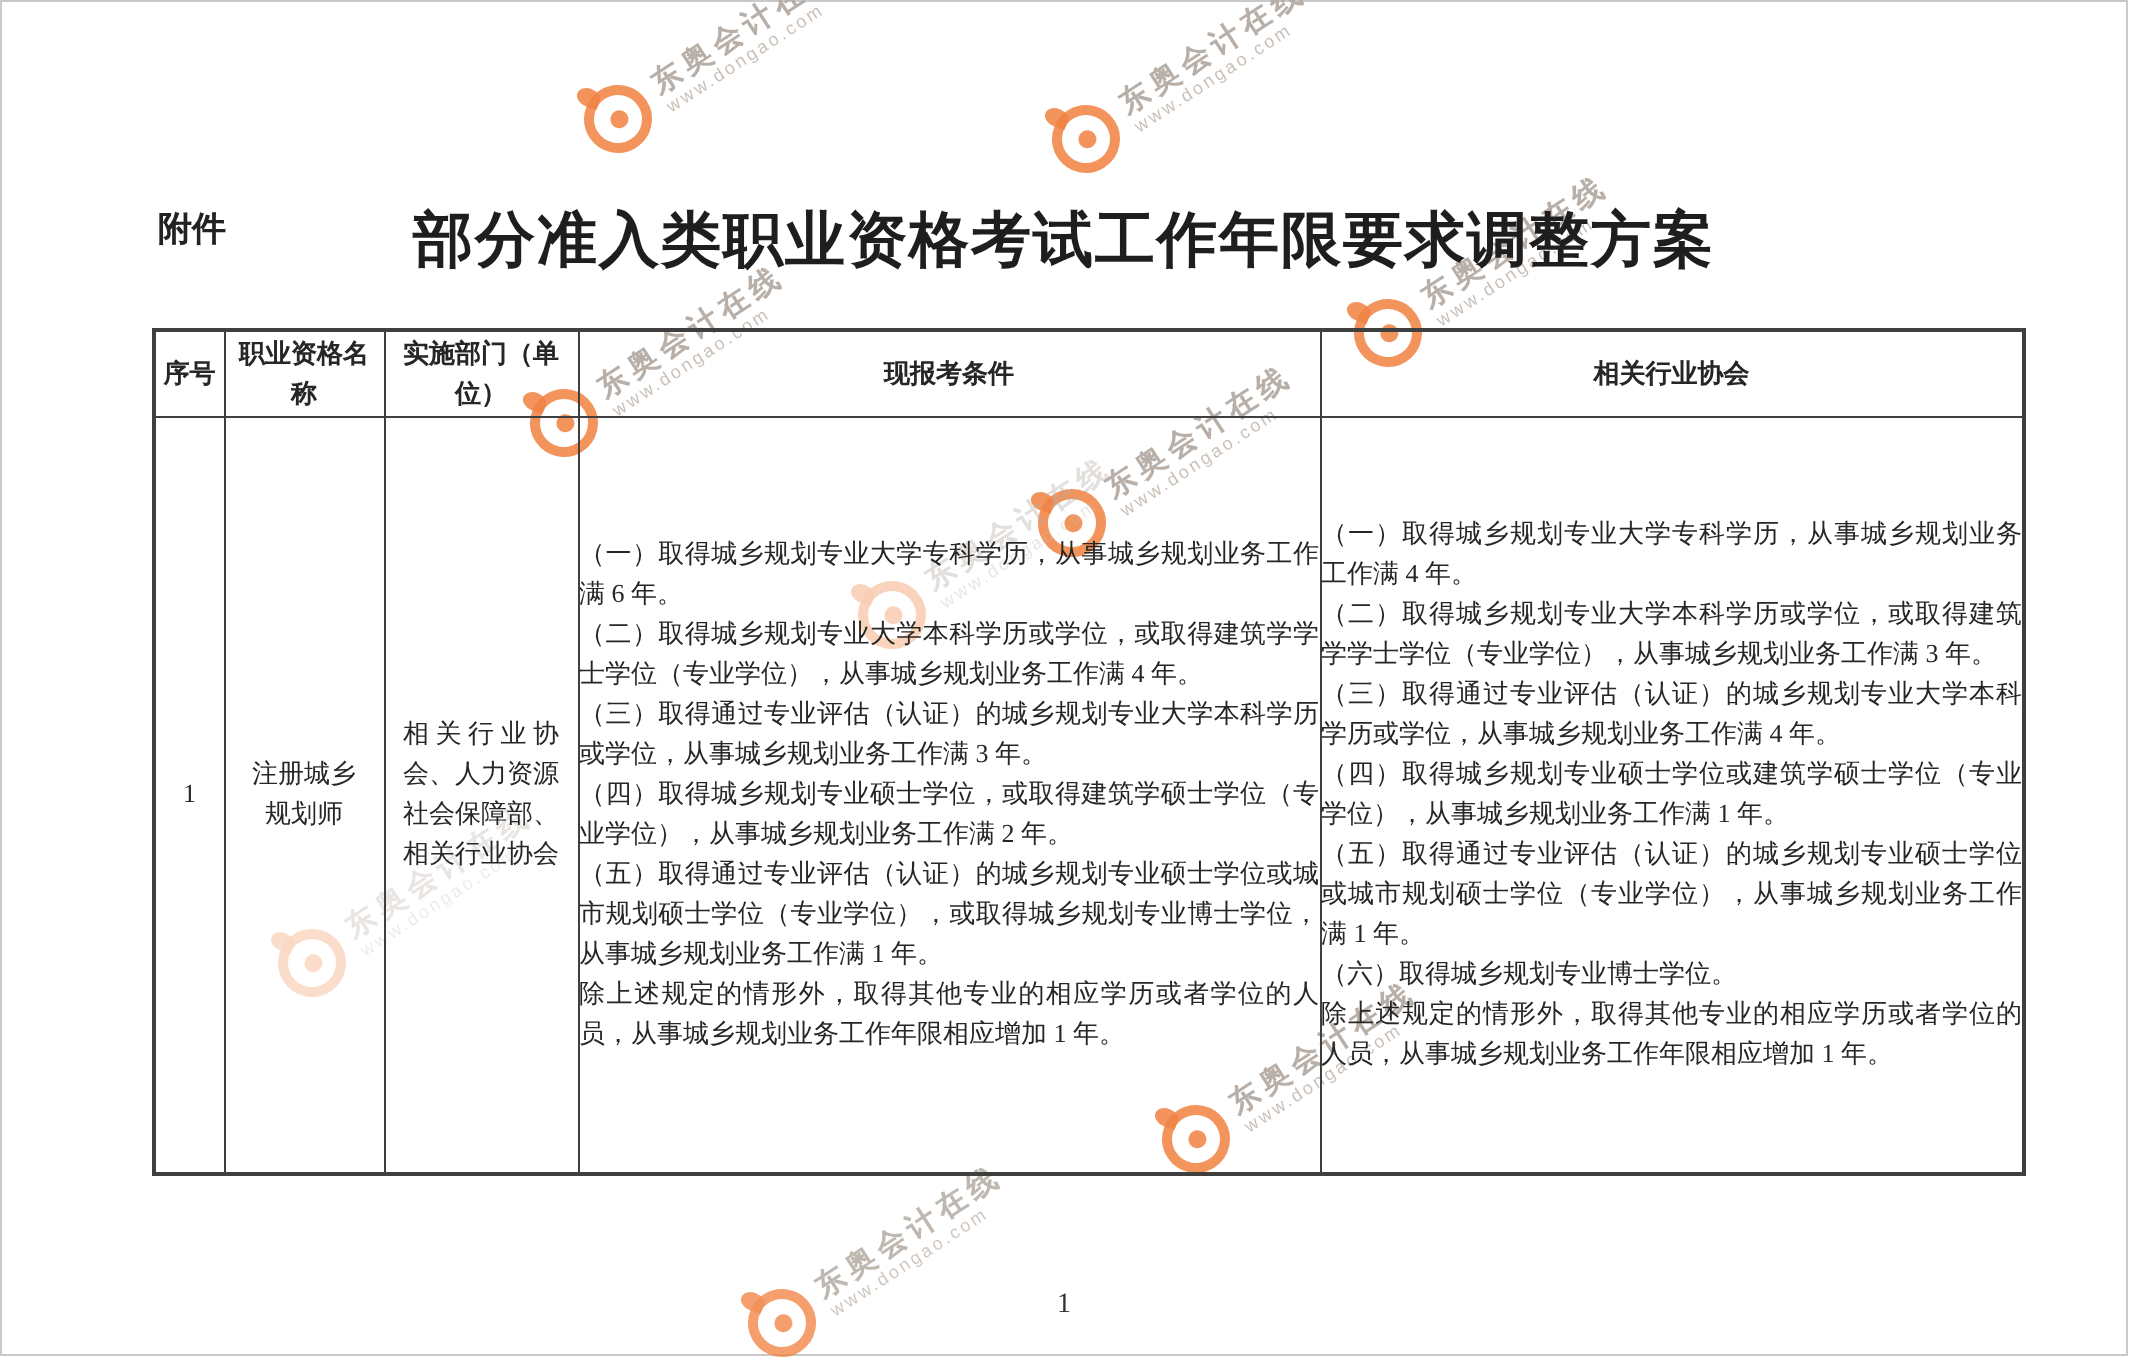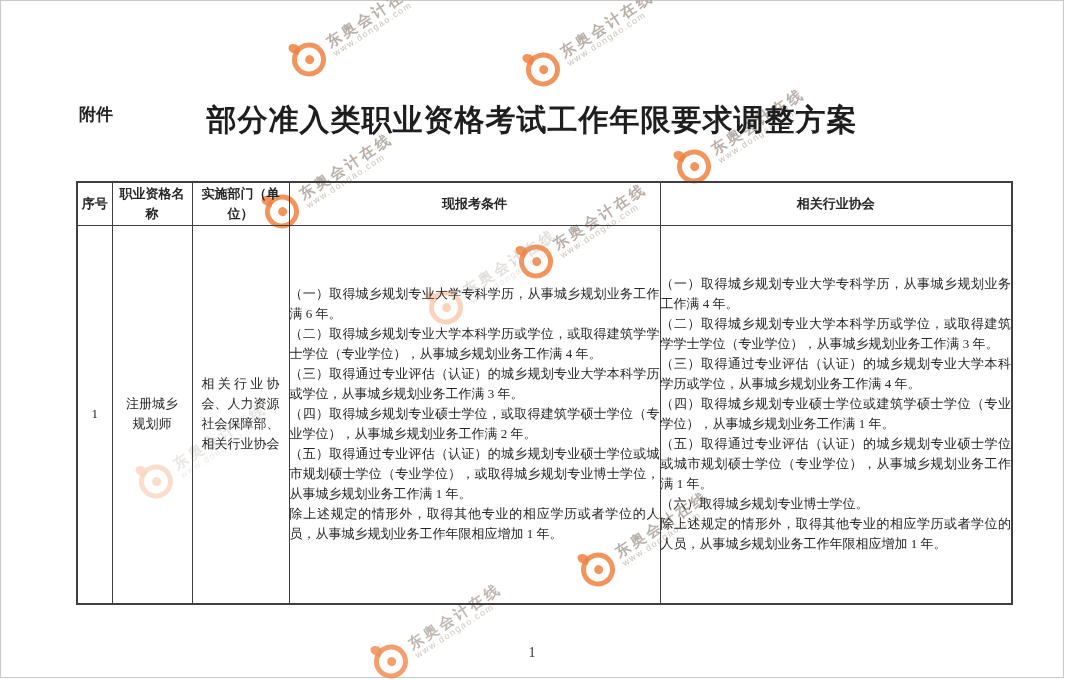--- a/index.html
+++ b/index.html
@@ -63,21 +63,21 @@
     font-size:17px;font-weight:700;color:#222;margin-top:46px;
   }
   .doc-title{
     position:absolute;left:0;top:99px;width:100%;
     text-align:center;
     font-family:"Liberation Sans","DejaVu Sans",sans-serif;
     font-size:30px;font-weight:700;color:#1e1e1e;
     letter-spacing:1px;margin:0;
   }
   table.doc-table{
-    position:absolute;left:75px;top:180px;
+    position:absolute;left:75px;top:163px;
     width:935px;
     border-collapse:collapse;table-layout:fixed;
     background:transparent;
   }
   table.doc-table th,table.doc-table td{
     border:1px solid #3f3f3f;
     font-size:13px;line-height:20px;
     color:#262626;
     vertical-align:middle;
     background:transparent;

